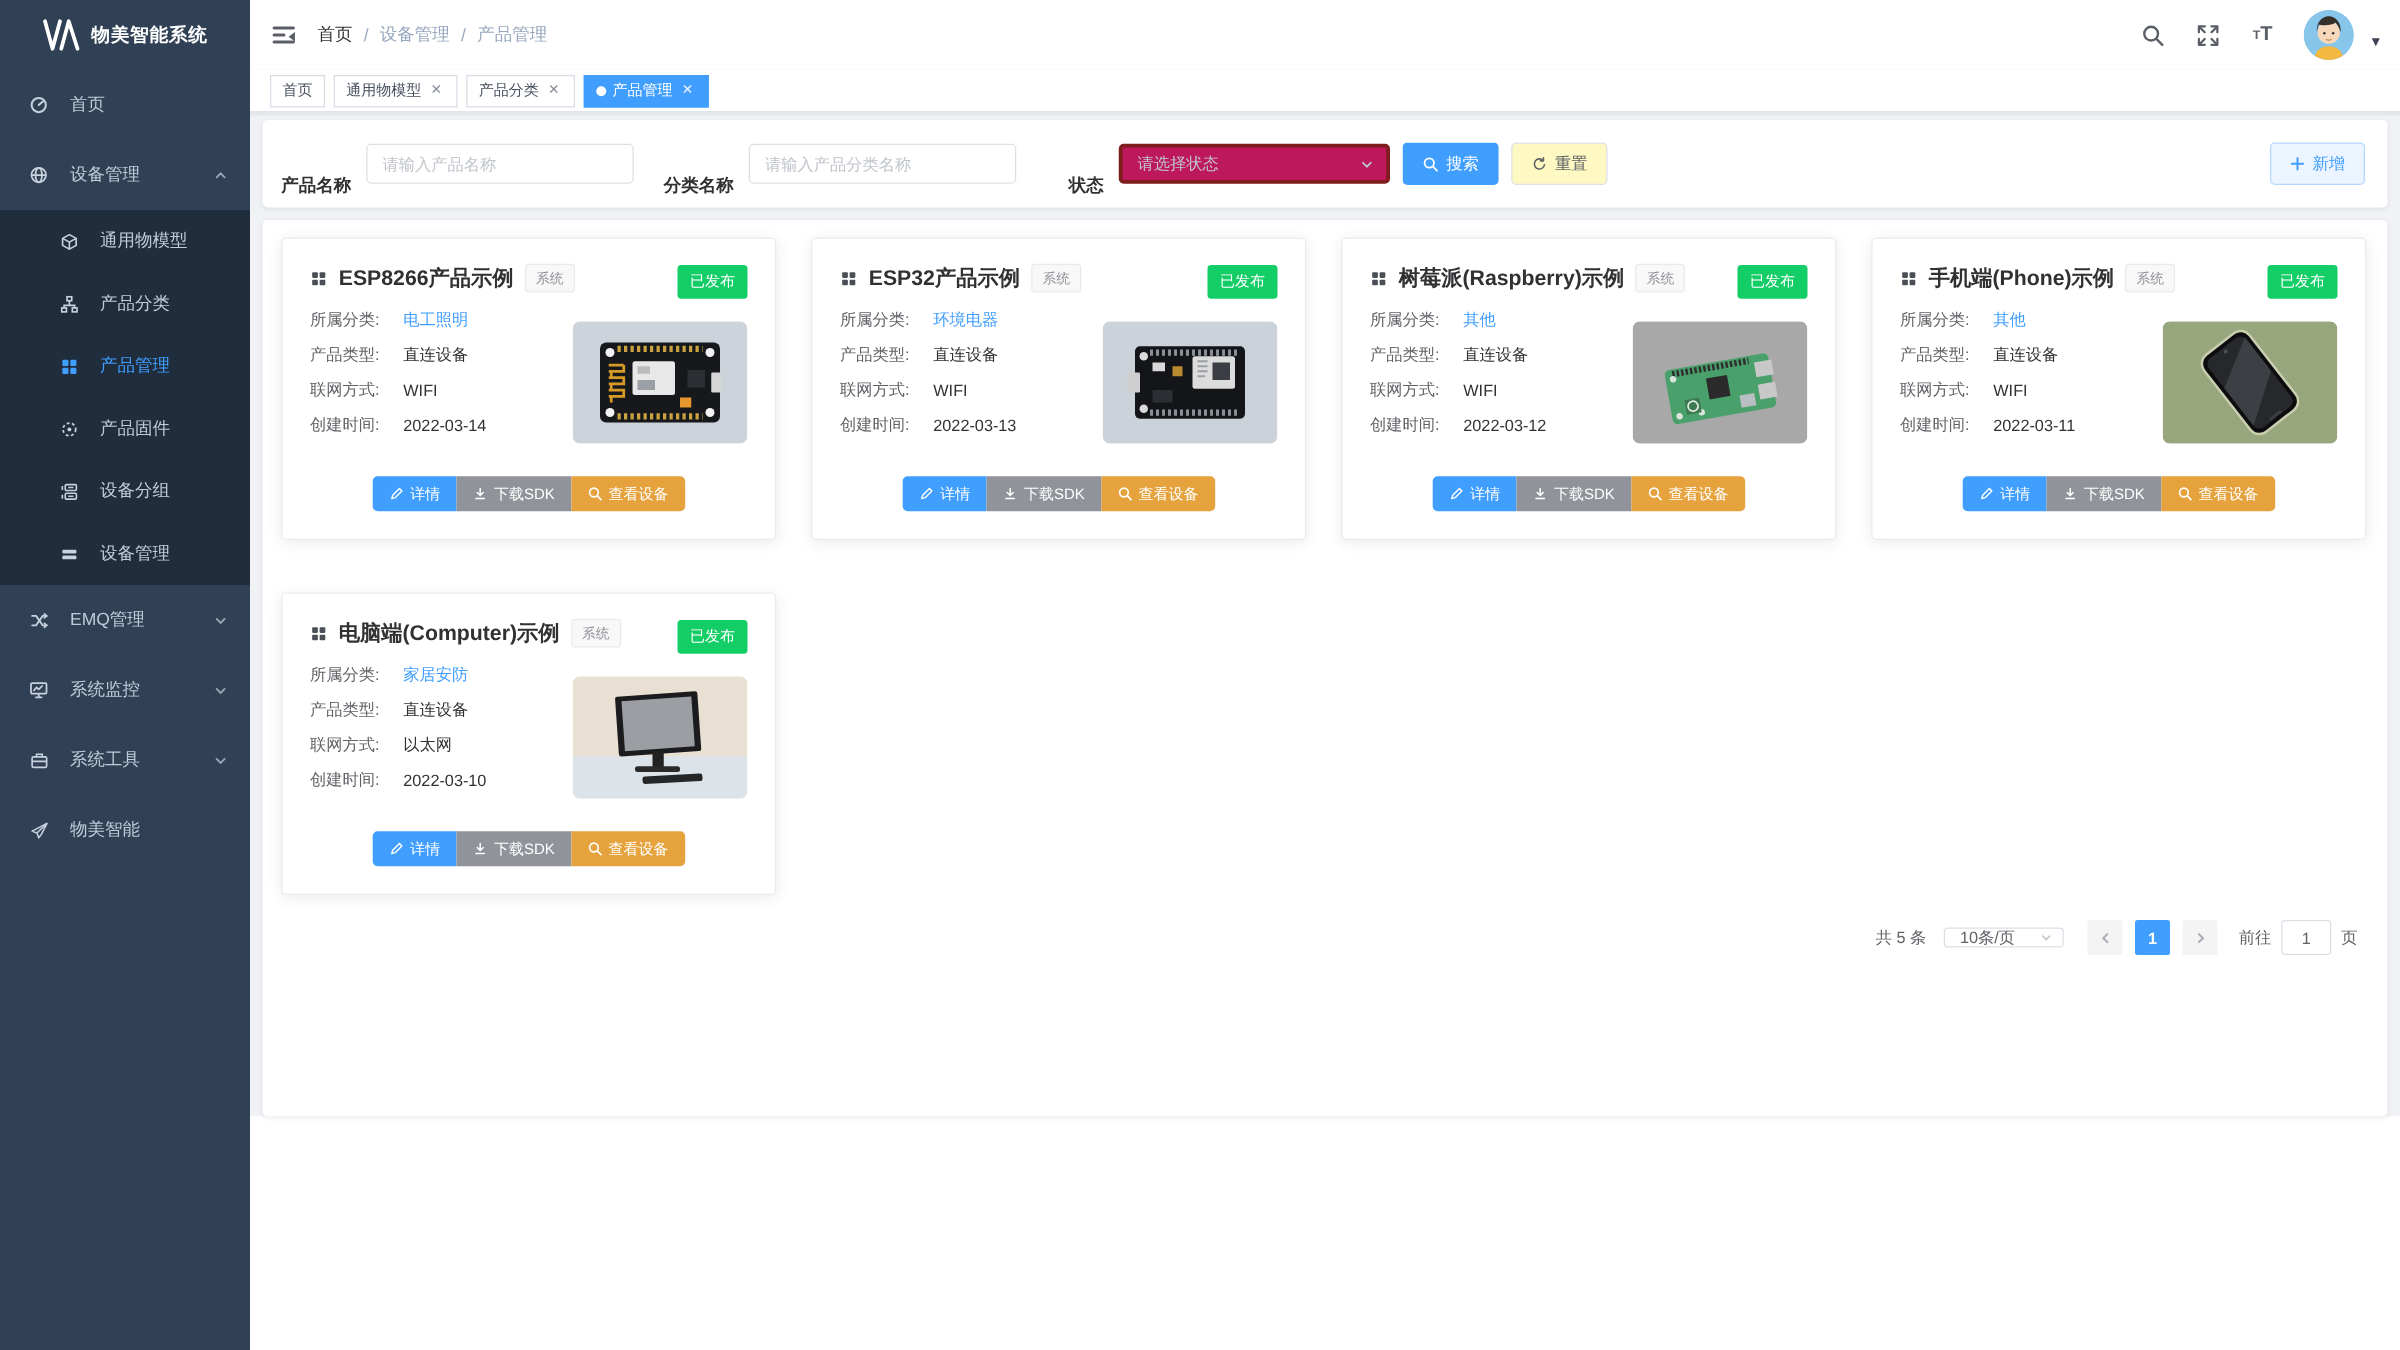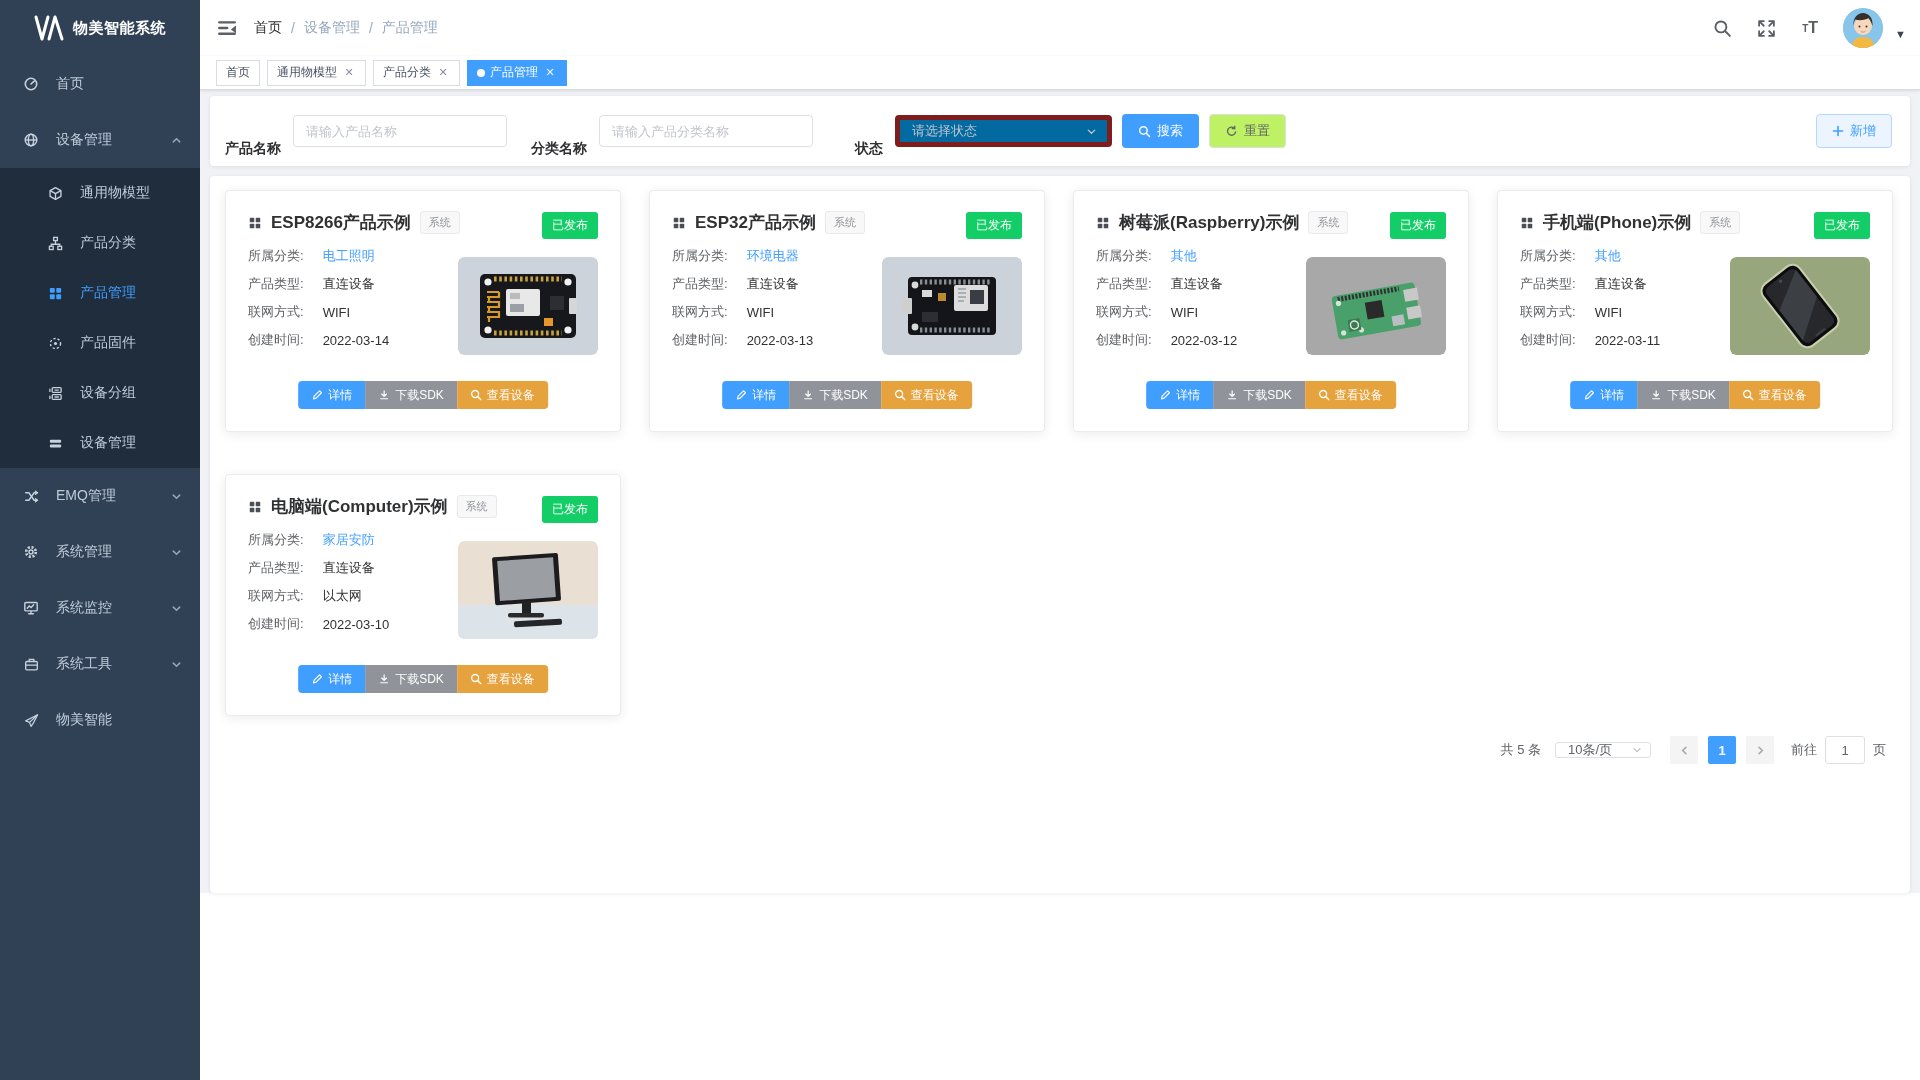--- a/index.html
+++ b/index.html
@@ -47,28 +47,28 @@
   .tag-dot { width:8px; height:8px; border-radius:50%; background:#fff; }
 
   .app-main { background:#f0f2f5; padding:6px 10px 0; height:803px; }
 
   .panel { background:#fff; border-radius:4px; box-shadow:0 1px 4px rgba(0,21,41,.08); }
   .filter-panel { height:70px; display:flex; align-items:center; padding:0 15px; position:relative; }
   .f-label { font-size:14px; font-weight:700; color:#303133; margin-right:12px;margin-top:36px; }
   .text-input { width:214px; height:32px; border:1px solid #dcdfe6; border-radius:4px; padding:0 12px;
     font-size:13px; color:#606266; outline:none; font-family:inherit; }
   .text-input::placeholder { color:#c0c4cc; }
-  .fake-select { width:217px; height:32px; border:5px solid #7f1d1d; border-radius:4px; padding:0 10px 0 12px;
-    font-size:13px; color:#c0c4cc; display:flex; align-items:center; cursor:pointer; background:#0369a1; }
+  .fake-select { width:217px; height:32px; border:3px solid #7f1d1d; border-radius:4px; padding:0 10px 0 12px;
+    font-size:13px; color:#c0c4cc; display:flex; align-items:center; cursor:pointer; background:#be185d; }
   .fake-select .sel-caret { margin-left:auto; color:#c0c4cc; display:flex; }
   .gap24 { width:24px; } .gap18 { width:18px; } .gap10 { width:10px; }
   .btn32 { height:32px; border-radius:4px; font-size:13px; display:inline-flex; align-items:center; gap:6px;
     padding:16px 15px; cursor:pointer; border:1px solid transparent;text-align:right; }
   .btn-search { background:#409EFF; color:#fff; }
-  .btn-reset { background:#bef264; color:#606266; border-color:#dcdfe6;font-family:Liberation Serif, serif; }
+  .btn-reset { background:#fef9c3; color:#606266; border-color:#dcdfe6;font-family:Liberation Serif, serif; }
   .btn-add { background:#ecf5ff; color:#409EFF; border-color:#b3d8ff; position:absolute; right:18px; }
 
   .list-panel { margin-top:10px; height:717px; padding:14px 15px; position:relative; }
   .cards { display:flex; flex-wrap:wrap; column-gap:28px; row-gap:42px; }
 
   .card { width:396px; height:242px; background:#fff; border:1px solid #e8ebf0; border-radius:4px;
     box-shadow:0 2px 12px rgba(0,0,0,.08); position:relative; padding:20px 22px; }
   .card-title-row { display:flex; align-items:center; gap:9px; }
   .grid-ico { color:#4a4f57; display:flex; }
   .card-title { font-size:17px; font-weight:bold; color:#303133; }
@@ -207,34 +207,20 @@
 
   <div class="menu-item">
     <span class="mi-icon">
       <svg width="15" height="15" viewBox="0 0 16 16" fill="none" stroke="currentColor" stroke-width="1.5" stroke-linecap="round">
           <path d="M1.8 4h3.4l5.6 8h3.4"></path>
           <path d="M1.8 12h3.4l5.6-8h3.4"></path>
           <path d="M12.3 2.3 14.2 4l-1.9 1.7M12.3 10.3 14.2 12l-1.9 1.7"></path>
         </svg>
     </span>
     <span>EMQ管理</span>
-    <span class="chev">
-      <svg width="11" height="11" viewBox="0 0 12 12" fill="none" stroke="currentColor" stroke-width="1.6" stroke-linecap="round">
-          <path d="M2.5 4.5 L6 8 L9.5 4.5"></path>
-        </svg>
-    </span>
-  </div>
-  <div class="menu-item">
-    <span class="mi-icon">
-      <svg width="16" height="16" viewBox="0 0 16 16" fill="none" stroke="currentColor">
-          <circle cx="8" cy="8" r="4.8" stroke-width="2.6" stroke-dasharray="2.1 1.65"></circle>
-          <circle cx="8" cy="8" r="2" stroke-width="1.5"></circle>
-        </svg>
-    </span>
-    <span>系统管理</span>
     <span class="chev">
       <svg width="11" height="11" viewBox="0 0 12 12" fill="none" stroke="currentColor" stroke-width="1.6" stroke-linecap="round">
           <path d="M2.5 4.5 L6 8 L9.5 4.5"></path>
         </svg>
     </span>
   </div>
   <div class="menu-item">
     <span class="mi-icon">
       <svg width="16" height="16" viewBox="0 0 16 16" fill="none" stroke="currentColor" stroke-width="1.4">
           <rect x="1.8" y="2.5" width="12.4" height="8.4" rx="1"></rect>

